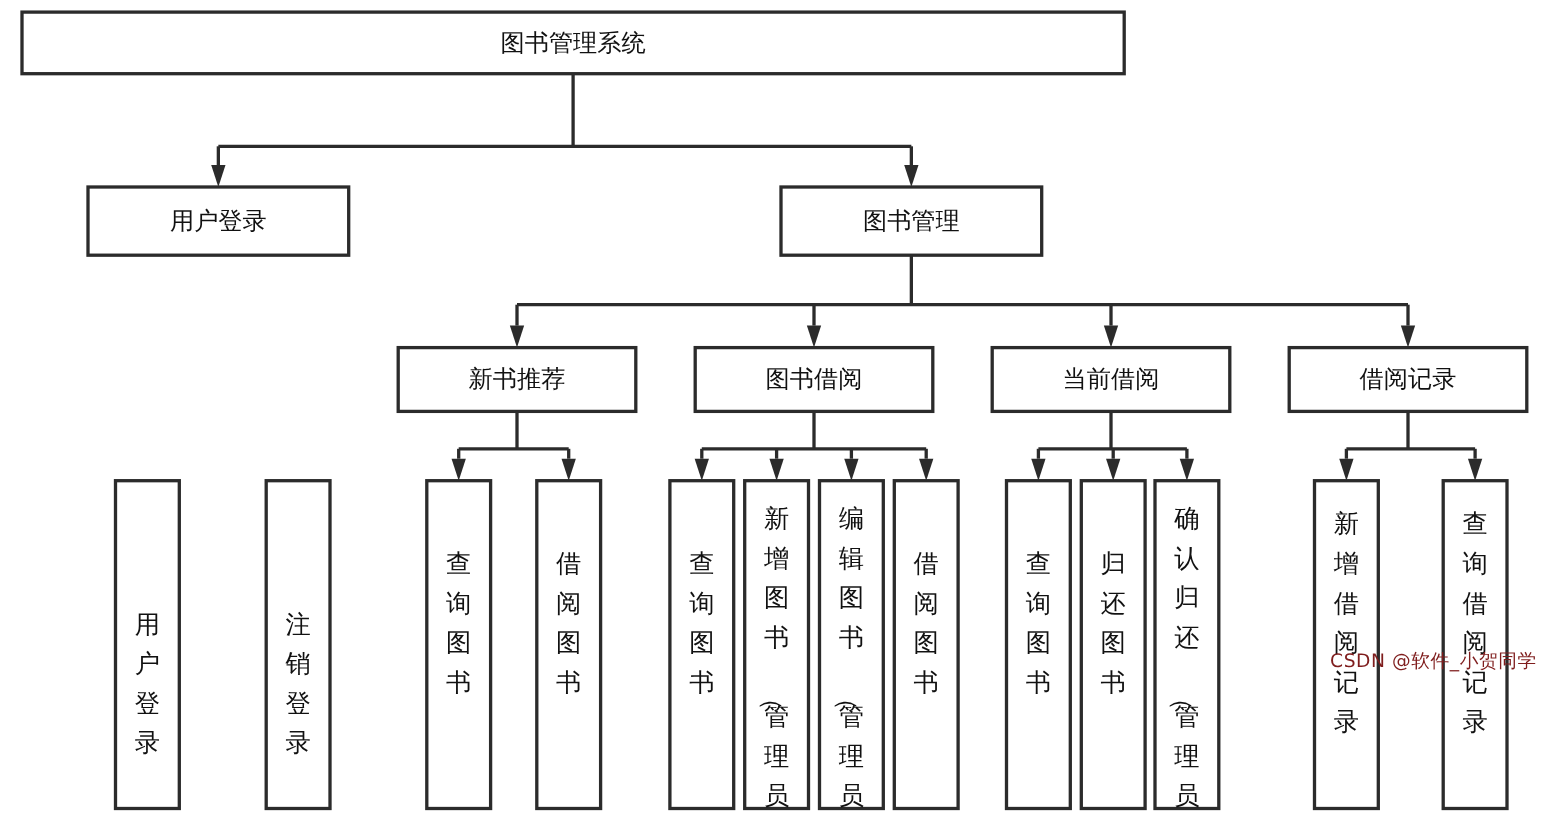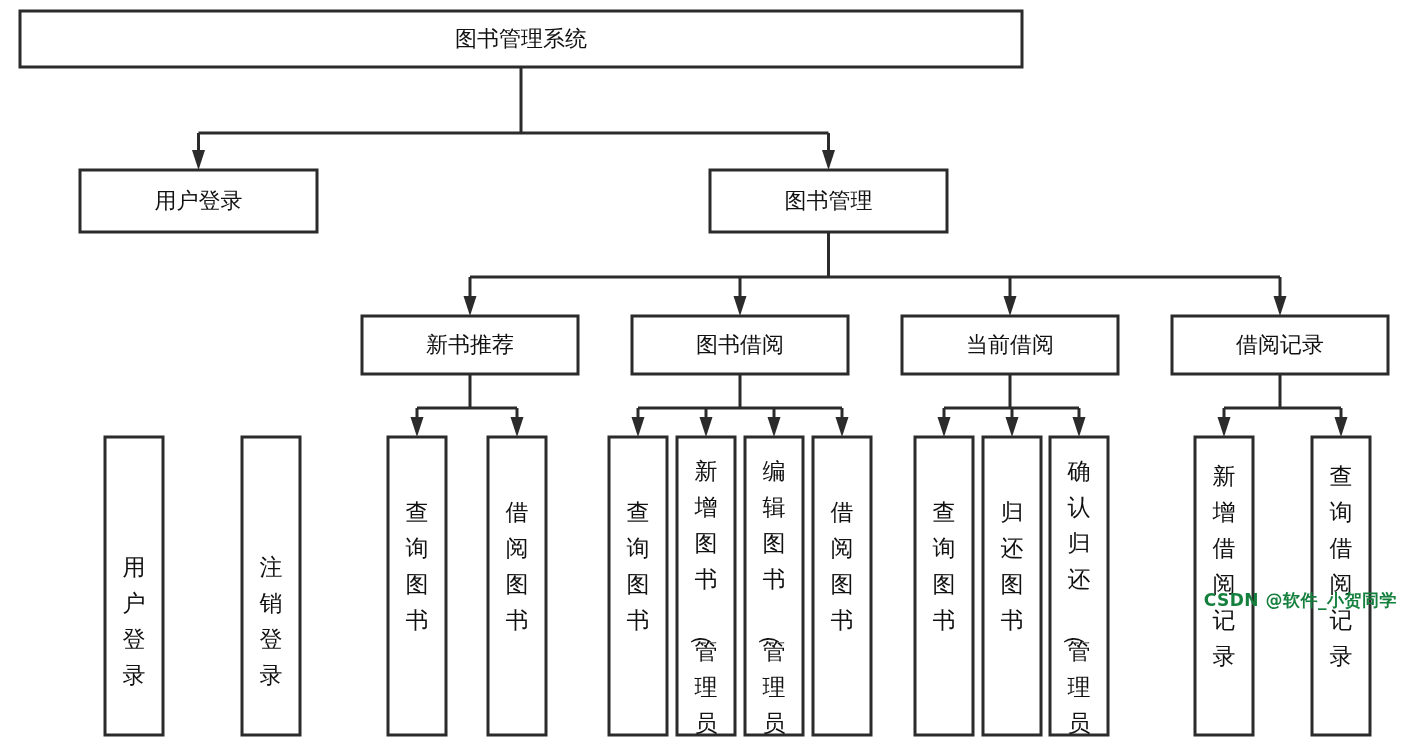--- a/index.html
+++ b/index.html
@@ -55,25 +55,24 @@
   .arrow-head {
     fill: #2b2b2b;
     stroke: none;
   }
   .watermark-text {
     position: absolute;
     right: 8px;
     bottom: 4px;
     font-family: "DejaVu Sans", "Liberation Sans", sans-serif;
     font-size: 17px;
-    color: #15803d;
+    color: #7f1d1d;
     white-space: nowrap;
     letter-spacing: 0.5px;
     user-select: none;
-    font-weight: bold;
   }
 </style>
 </head>
 <body>
 
 <div id="diagram-root">
   <svg class="diagram-canvas" viewBox="0 0 1405 747">
     <g id="connector-layer">
         <g>
           <line x1="521" y1="67" x2="521" y2="133" class="connector"></line>

